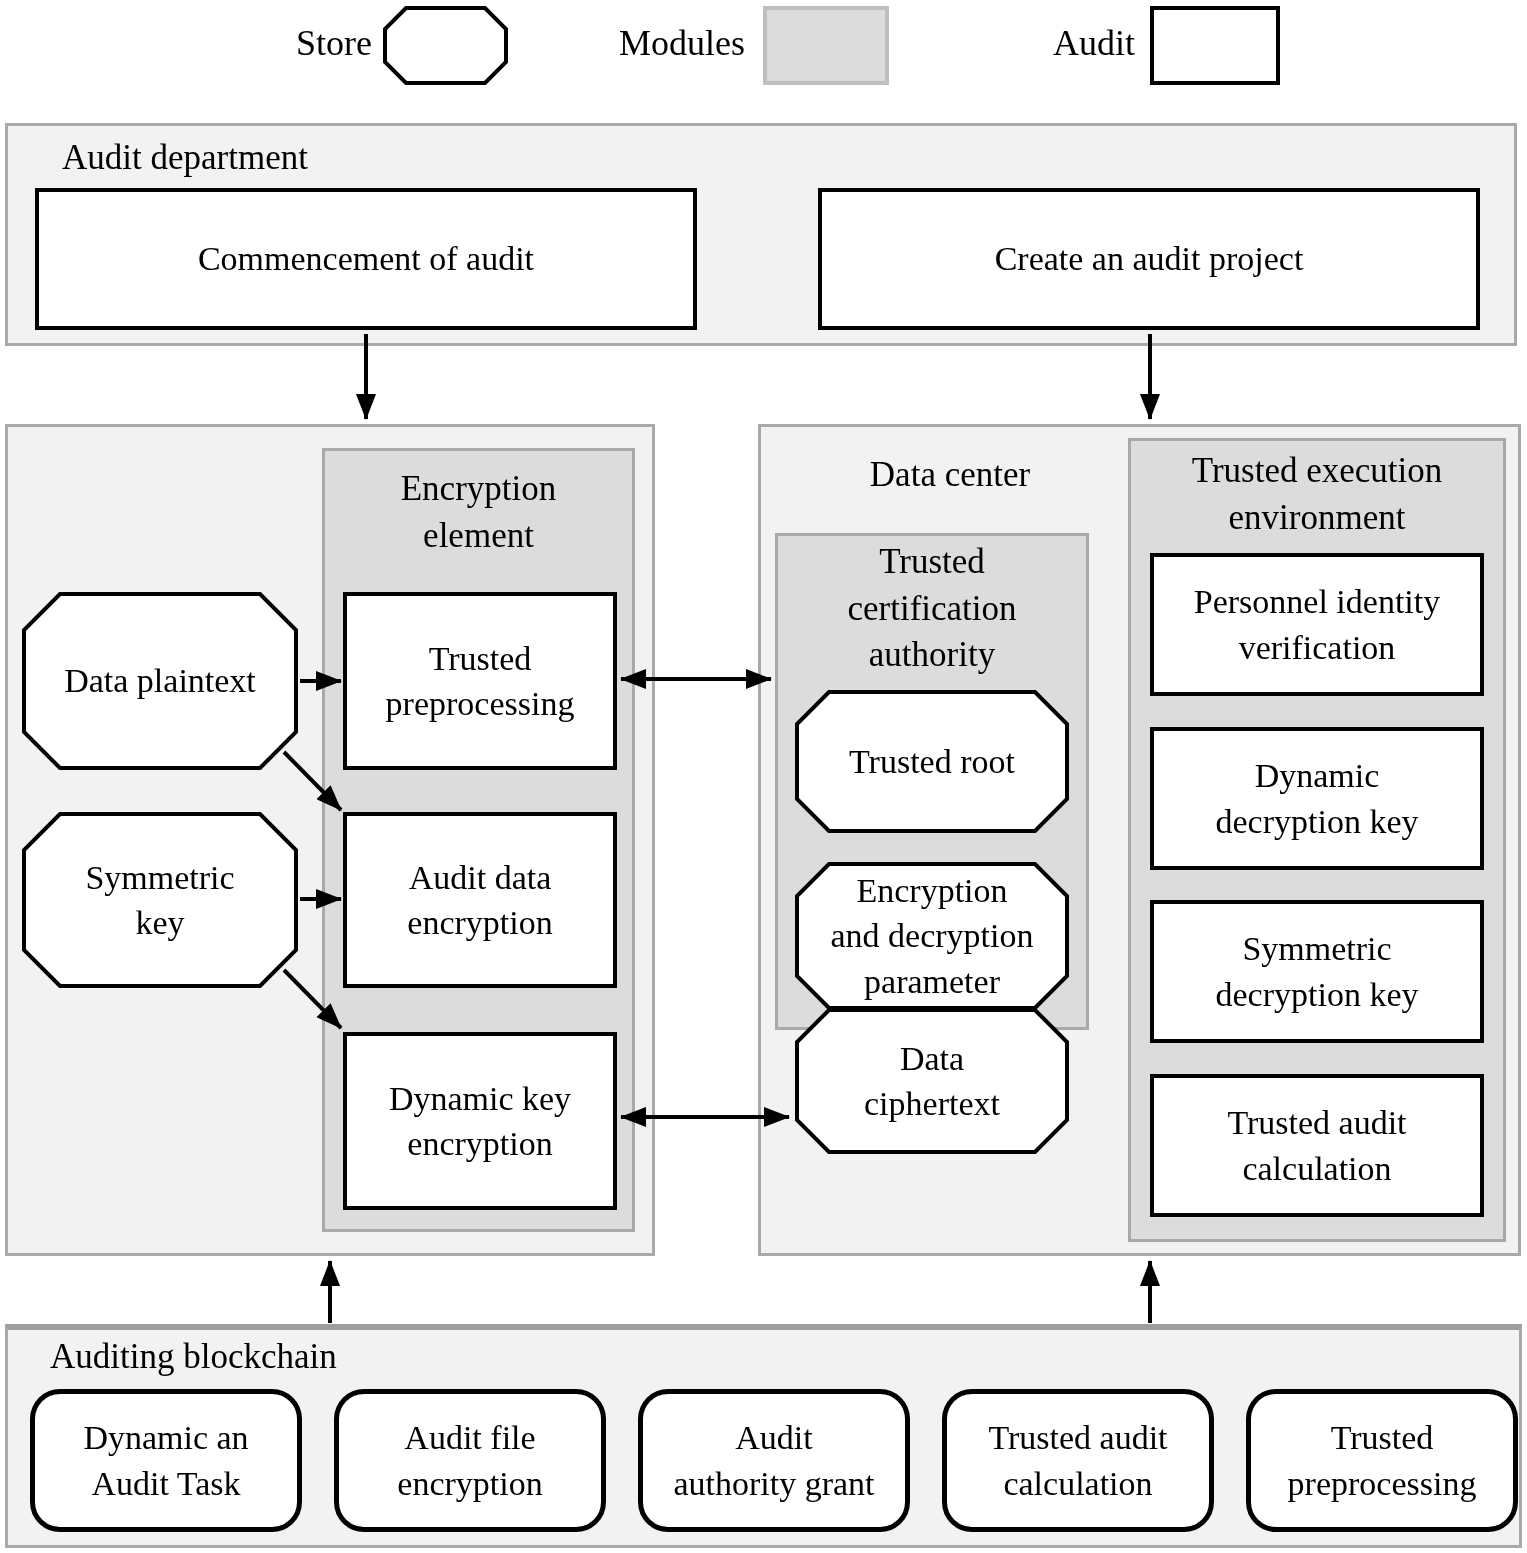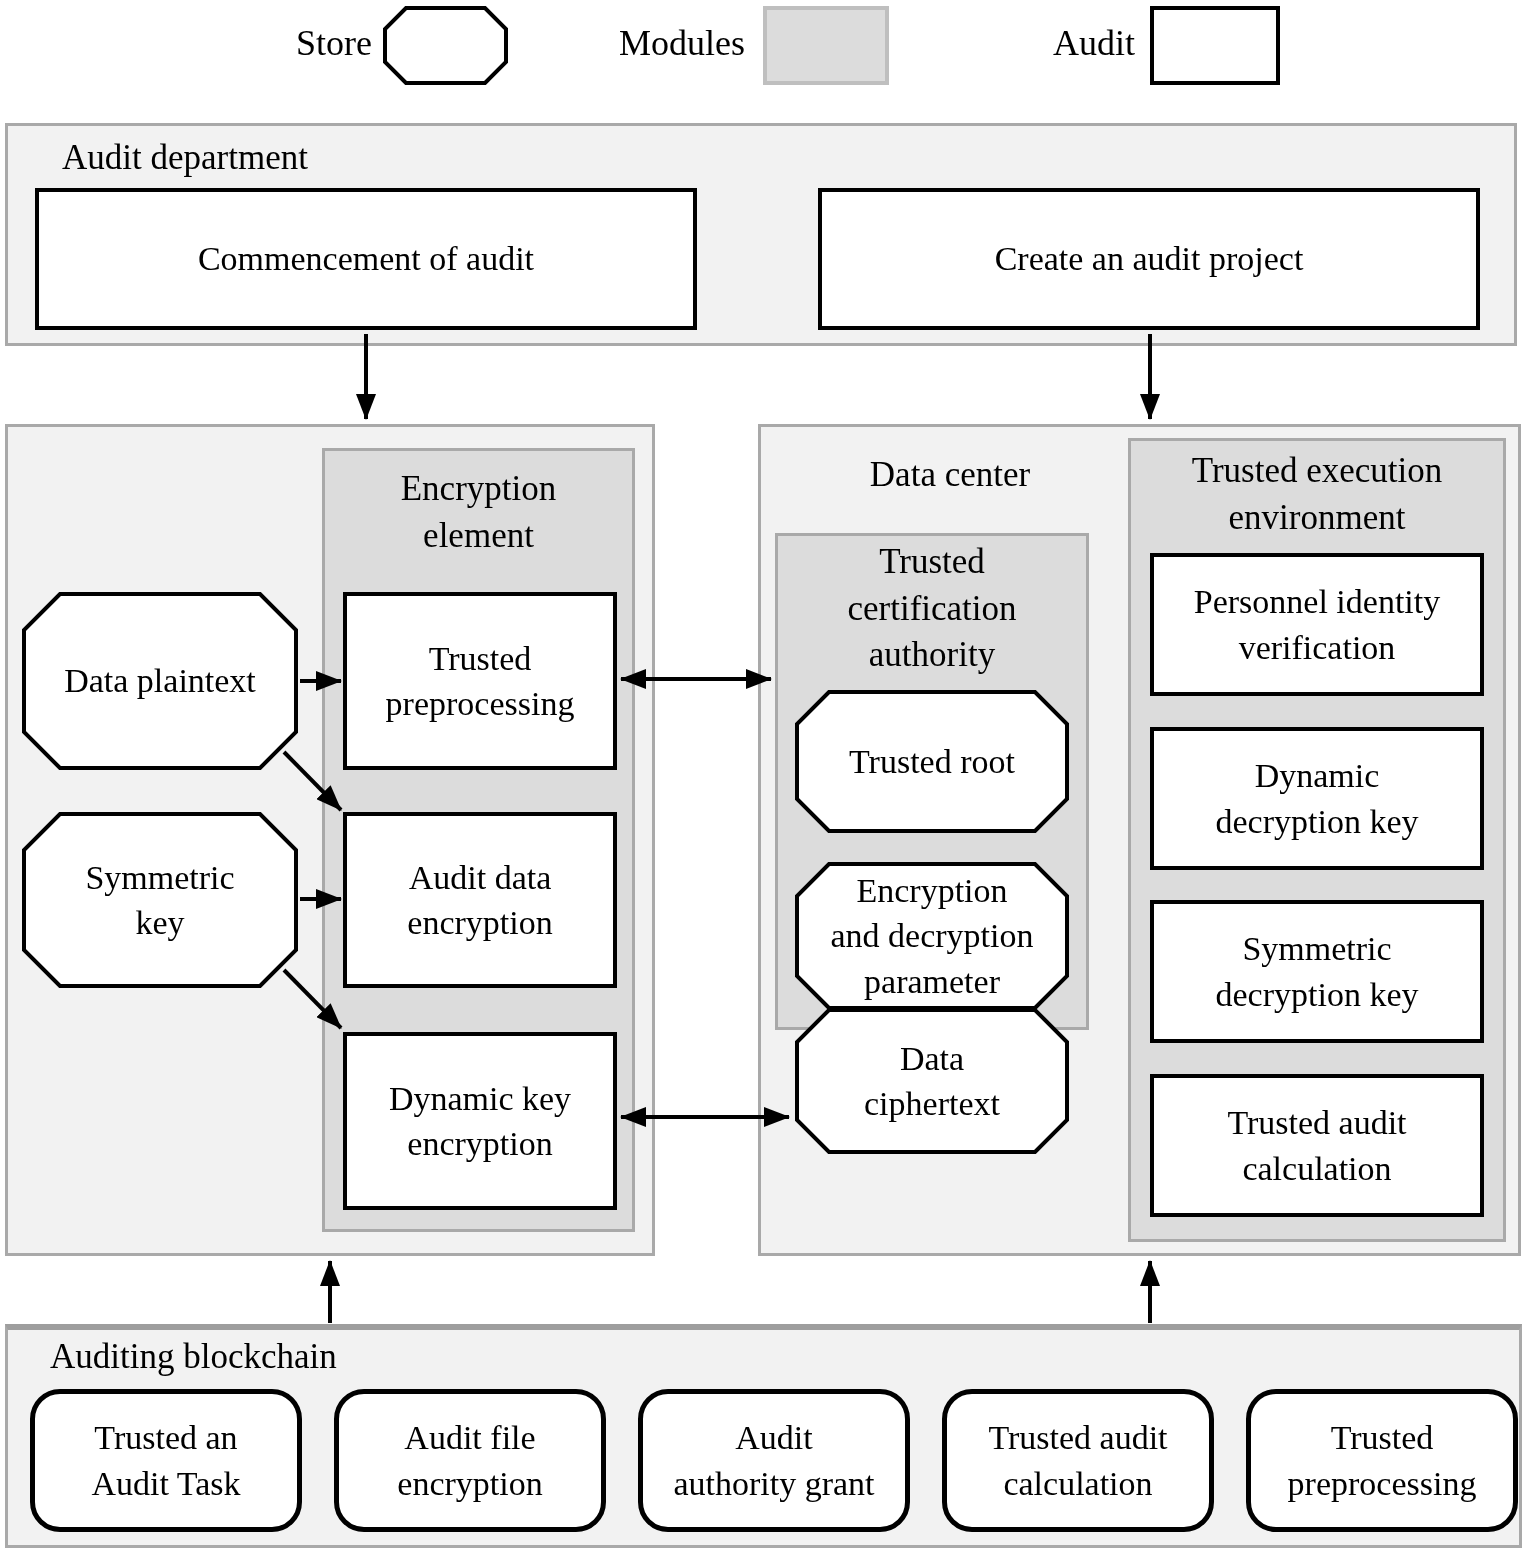--- a/index.html
+++ b/index.html
@@ -132,21 +132,21 @@
   </div>
   <div class="hbox" style="left:1150px;top:1074px;width:334px;height:143px;">
     <span class="t">Trusted audit
 calculation</span>
   </div>
 
   <div class="sec" style="left:5px;top:1324px;width:1517px;height:224px;border-top:6px solid #9e9e9e;"></div>
   <div class="title" style="left:50px;top:1334px;width:600px;">Auditing blockchain</div>
 
   <div class="rbox" style="left:30px;top:1389px;width:272px;height:143px;">
-    <span class="t">Trusted an
+    <span class="t">Dynamic an
 Audit Task</span>
   </div>
   <div class="rbox" style="left:334px;top:1389px;width:272px;height:143px;">
     <span class="t">Audit file
 encryption</span>
   </div>
   <div class="rbox" style="left:638px;top:1389px;width:272px;height:143px;">
     <span class="t">Audit
 authority grant</span>
   </div>

